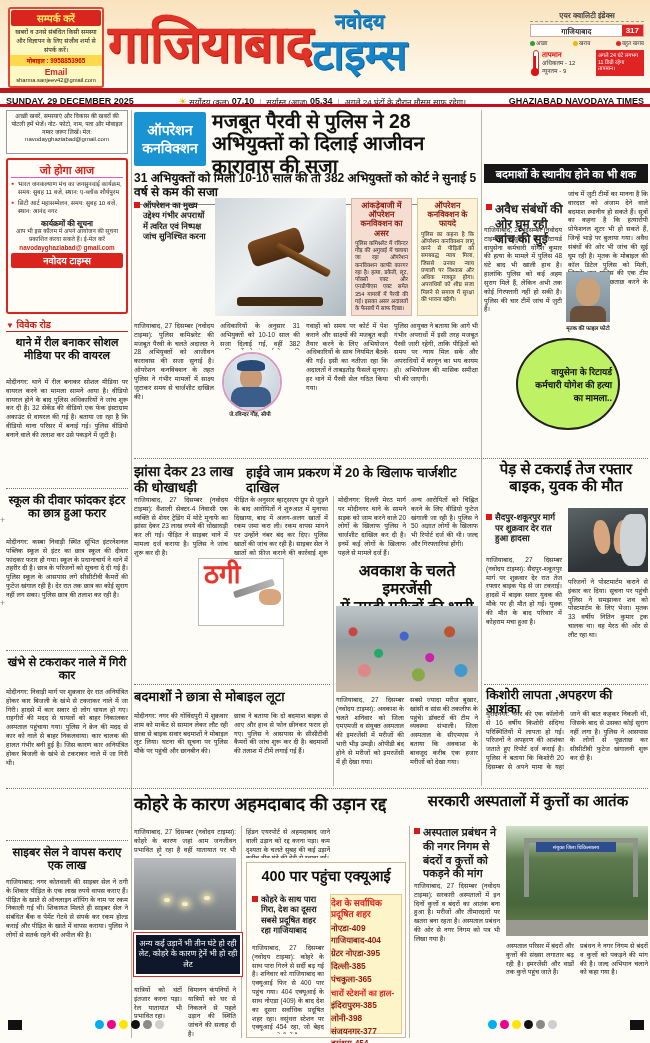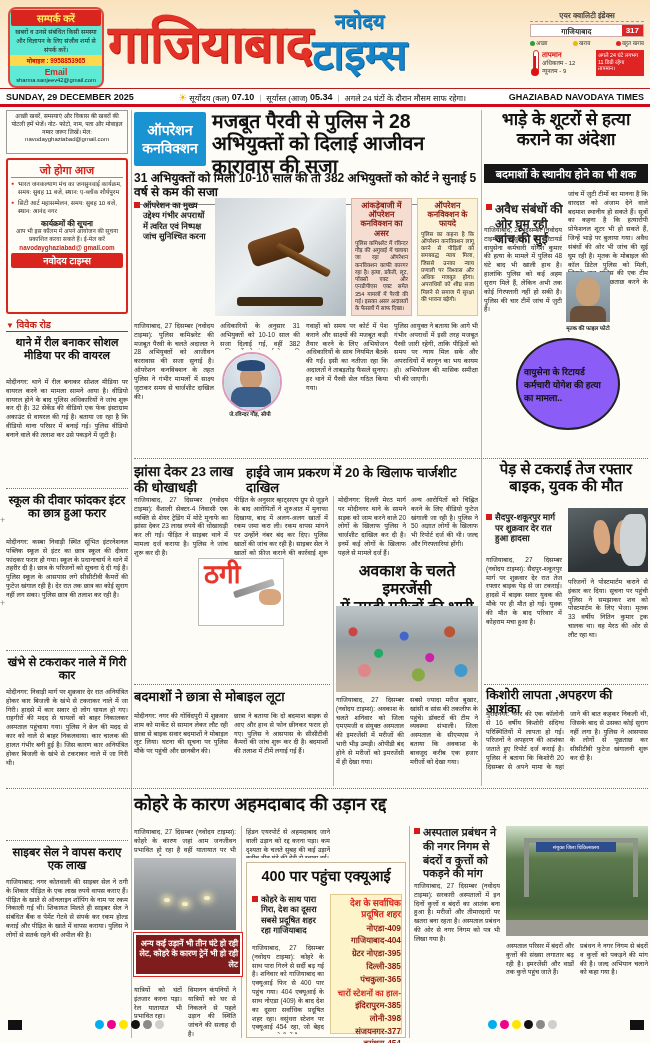--- a/index.html
+++ b/index.html
@@ -8,21 +8,21 @@
   .abs{position:absolute;}
   .bt{font-size:6.5px;line-height:1.36;text-align:justify;color:#1d1d1d;overflow:hidden;}
   .hl{font-weight:bold;color:#121212;line-height:1.15;}
   .center{text-align:center;}
   .vline{width:1px;background:#b9b4a8;}
   .hdot{border-top:1px dotted #777;height:0;}
   .sq{display:inline-block;width:6px;height:6px;background:#d81a1a;margin-right:3px;flex:0 0 6px;margin-top:2px;}
   .kick{display:flex;font-weight:bold;color:#222;line-height:1.25;}
   
   .mast{left:0;top:0;width:650px;height:88px;background:linear-gradient(180deg,#f9e2bd,#fdf3e0 70%,#fdfbf2);}
-  .contact{left:8px;top:7px;width:92px;height:77px;background:#5eead4;border:2px solid #e0473a;border-radius:8px;font-size:6.3px;text-align:center;color:#222;}
+  .contact{left:8px;top:7px;width:92px;height:77px;background:#fef9c3;border:2px solid #e0473a;border-radius:3px;font-size:6.3px;text-align:center;color:#222;}
   .contact .chead{background:#d9251d;color:#ffe95e;font-weight:bold;font-size:10px;padding:1px 0;border-radius:2px;margin:1px;}
   .contact .cmob{background:#ffd94d;color:#c00;font-weight:bold;font-size:6.3px;margin:1px 0;padding:1px 0;}
   .contact .cemail{color:#d9251d;font-weight:bold;font-size:8.5px;}
   .nameplate{left:108px;top:4px;width:420px;height:82px;}
   .np-city{color:#e23127;font-weight:bold;font-size:52px;line-height:80px;letter-spacing:-1px;text-shadow:1px 1px 0 #b3140c;}
   .np-right{display:inline-block;vertical-align:top;text-align:center;}
   .np-nav{color:#1583c7;font-weight:bold;font-size:20px;line-height:22px;margin-top:6px;text-shadow:0.5px 0.5px 0 #0b5e96;}
   .np-times{color:#1583c7;font-weight:bold;font-size:42px;line-height:46px;text-shadow:1px 1px 0 #0b5e96;}
   .aqiw{left:530px;top:10px;width:114px;height:74px;font-size:6px;color:#333;}
   .aqiw .t{font-weight:bold;font-size:7.5px;text-align:center;border-bottom:1px dashed #8a6;padding-bottom:1px;color:#444;}
@@ -33,21 +33,21 @@
   .aqiw .dot{display:inline-block;width:5px;height:5px;border-radius:50%;margin-right:1px;vertical-align:middle;}
   .aqiw .wrow{display:flex;margin-top:3px;align-items:stretch;}
   .thermo{width:10px;height:26px;position:relative;margin-right:2px;}
   .thermo .stem{position:absolute;left:3px;top:0;width:4px;height:20px;background:#fff;border:1px solid #c33;border-radius:3px;}
   .thermo .merc{position:absolute;left:4px;top:6px;width:2px;height:13px;background:#d11;}
   .thermo .bulb{position:absolute;left:1px;bottom:0;width:8px;height:8px;background:#d11;border-radius:50%;}
   .aqiw .temp{flex:1;}
   .aqiw .temp .tl{color:#d11;font-weight:bold;font-size:7px;}
   .aqiw .note{background:#e02424;color:#fff;font-size:5.3px;width:44px;padding:2px;line-height:1.25;}
   
-  .dstrip{left:0;top:88px;width:650px;height:16px;background:#fff;border-top:1px solid #b91c1c;display:flex;align-items:center;font-size:8px;color:#111;}
+  .dstrip{left:0;top:88px;width:650px;height:16px;background:#fff;border-top:5px solid #b91c1c;display:flex;align-items:center;font-size:8px;color:#111;}
   .dstrip b{font-size:9px;}
   .redrule{left:0;top:104px;width:650px;height:3px;background:#cf0a1e;}
   .sun{display:inline-block;color:#f6a800;font-size:10px;margin:0 2px;}
   .pipe{color:#999;margin:0 5px;}
   
   .submitbox{left:6px;top:110px;width:122px;height:44px;border:1px solid #999;font-size:6px;text-align:center;color:#222;padding:2px;box-sizing:border-box;line-height:1.3;}
   .todaybox{left:6px;top:158px;width:122px;height:156px;border:2px solid #d9251d;border-radius:3px;box-sizing:border-box;padding:2px 3px;background:#fffdf5;}
   .todaybox .tt{color:#d9251d;font-weight:bold;font-size:11px;text-align:center;border-bottom:1px solid #e5b;margin-bottom:2px;}
   .todaybox li{font-size:6.2px;line-height:1.3;margin-bottom:3px;color:#222;list-style:none;position:relative;padding-left:7px;}
   .todaybox li:before{content:"●";color:#d9251d;position:absolute;left:0;font-size:5px;}
@@ -89,31 +89,31 @@
   .thug .pen{position:absolute;right:8px;top:26px;width:42px;height:7px;background:linear-gradient(90deg,#888,#b9b9b9);transform:rotate(-18deg);border-radius:2px;}
   .thug .hand{position:absolute;right:2px;top:30px;width:22px;height:16px;background:#d8a67e;border-radius:40%;}
   .victim{background:linear-gradient(180deg,#9fb0ba,#7d8b94);}
   .victim .head{position:absolute;left:10px;top:6px;width:24px;height:28px;background:#caa27a;border-radius:45%;}
   .victim .body{position:absolute;left:4px;bottom:0;width:36px;height:16px;background:#6a4f3a;border-radius:8px 8px 0 0;}
   .officer{background:#fff;border-radius:50%;border:2px solid #d9b;overflow:hidden;}
   .officer .bg{position:absolute;inset:0;background:radial-gradient(circle at 50% 30%,#e8eef2,#bcc9d4);}
   .officer .head{position:absolute;left:16px;top:12px;width:22px;height:24px;background:#c99a74;border-radius:45%;}
   .officer .cap{position:absolute;left:13px;top:6px;width:28px;height:11px;background:#274a78;border-radius:50% 50% 20% 20%;}
   .officer .shld{position:absolute;left:7px;top:33px;width:40px;height:20px;background:#3a5d8a;border-radius:10px 10px 0 0;}
-  .circtxt{background:#8b5cf6;border:2px solid #222;border-radius:50%;display:flex;align-items:center;justify-content:center;text-align:left;font-weight:bold;color:#111;padding:6px;box-sizing:border-box;}
+  .circtxt{background:#bef264;border:2px solid #222;border-radius:50%;display:flex;align-items:center;justify-content:center;text-align:right;font-weight:bold;color:#111;padding:6px;box-sizing:border-box;}
   
   .blackbar{background:#171717;color:#fff;font-weight:bold;text-align:center;}
   .bluebox{background:#1a93d2;color:#fff;font-weight:bold;text-align:center;border-radius:2px;}
   .pinkbox{background:#f6ddd1;border:1px solid #d9b49f;box-sizing:border-box;padding:2px 3px;}
   .creambox{background:#fbf2d8;border:1px solid #d9c79f;box-sizing:border-box;padding:2px 3px;}
   .pinkbox .pt,.creambox .pt{font-weight:bold;color:#8c1d12;font-size:8px;text-align:center;line-height:1.15;margin-bottom:2px;}
   .pinkbox .pb,.creambox .pb{font-size:5.6px;line-height:1.3;text-align:justify;color:#222;}
-  .redwhite{background:#7f1d1d;color:#fff;font-weight:bold;text-align:right;border:2px solid #fff;outline:1px solid #e0241f;}
+  .redwhite{background:#0f172a;color:#fff;font-weight:normal;text-align:center;border:2px solid #fff;outline:1px solid #e0241f;}
   .aqibox{border:1px solid #c9b89a;box-sizing:border-box;background:#fffdf6;}
-  .plistbox{background:#fdf4c9;border:1px solid #dfc98f;box-sizing:border-box;text-align:right;}
+  .plistbox{background:#fdf4c9;border:1px solid #dfc98f;box-sizing:border-box;text-align:left;}
   .plistbox .plt{color:#d9251d;font-weight:bold;font-size:9px;line-height:1.2;padding:3px 0 2px;}
   .plistbox .pe{color:#8c1d12;font-weight:bold;font-size:8.3px;line-height:1.55;}
   .plistbox .psub{color:#e0241f;font-weight:bold;font-size:8.3px;line-height:1.2;margin-top:3px;}
   .dots{display:flex;gap:3px;align-items:center;}
   .dots i{width:9px;height:9px;border-radius:50%;display:block;}
   .cap{font-size:5.6px;font-weight:bold;text-align:center;color:#222;}
   .plus{color:#888;font-size:9px;}
 </style>
 </head>
 <body>
@@ -247,21 +247,20 @@
   <div class="abs officer" style="left:222px;top:352px;width:56px;height:56px">
     <div class="bg"></div>
       <div class="head"></div>
       <div class="cap"></div>
       <div class="shld"></div>
   </div>
   <div class="abs cap" style="left:214px;top:410px;width:72px">जे.रविन्दर गौड़, सीपी</div>
   <div class="abs bt" style="left:306px;top:322px;width:82px;height:136px">गवाहों को समय पर कोर्ट में पेश कराने और साक्ष्यों की मजबूत कड़ी तैयार करने के लिए अभियोजन अधिकारियों के साथ नियमित बैठकें की गईं। इसी का नतीजा रहा कि अदालतों ने ताबड़तोड़ फैसले सुनाए। हर थाने में पैरवी सेल गठित किया गया।</div>
   <div class="abs bt" style="left:394px;top:322px;width:84px;height:136px">पुलिस आयुक्त ने बताया कि आगे भी गंभीर अपराधों में इसी तरह मजबूत पैरवी जारी रहेगी, ताकि पीड़ितों को समय पर न्याय मिल सके और अपराधियों में कानून का भय कायम हो। अभियोजन की मासिक समीक्षा भी की जाएगी।</div>
 
-  <div class="abs hl center" style="left:484px;top:110px;width:164px;font-size:17px">भाड़े के शूटरों से हत्या कराने का अंदेशा</div>
   <div class="abs blackbar" style="left:484px;top:164px;width:164px;font-size:11px;padding:2px 0">बदमाशों के स्थानीय होने का भी शक</div>
   <div class="abs kick" style="left:486px;top:202px;width:80px;font-size:12px">
     <span class="sq"></span>
     <span>अवैध संबंधों की ओर घूम रही जांच की सुई</span>
   </div>
   <div class="abs bt" style="left:484px;top:226px;width:78px;height:252px">गाजियाबाद, 27 दिसम्बर (नवोदय टाइम्स): वसुंधरा के रिटायर्ड वायुसेना कर्मचारी योगेश कुमार की हत्या के मामले में पुलिस 48 घंटे बाद भी खाली हाथ है। हालांकि पुलिस को कई अहम सुराग मिले हैं, लेकिन अभी तक कोई गिरफ्तारी नहीं हो सकी है। पुलिस की चार टीमें जांच में जुटी हैं।</div>
   <div class="abs bt" style="left:568px;top:190px;width:80px;height:288px">जांच में जुटी टीमों का मानना है कि वारदात को अंजाम देने वाले बदमाश स्थानीय हो सकते हैं। सूत्रों का कहना है कि हत्यारोपी प्रोफेशनल शूटर भी हो सकते हैं, जिन्हें भाड़े पर बुलाया गया। अवैध संबंधों की ओर भी जांच की सुई घूम रही है। मृतक के मोबाइल की कॉल डिटेल पुलिस को मिली, जिसके बाद पुलिस की एक टीम इस व्यक्ति से पूछताछ करने के लिए रवाना हुई है।</div>
   <div class="ph victim abs" style="left:566px;top:272px;width:44px;height:50px">
     <div class="head"></div>
       <div class="body"></div>
@@ -343,20 +342,21 @@
     <div class="pe">ग्रेटर नोएडा-395</div>
     <div class="pe">दिल्ली-385</div>
     <div class="pe">पंचकुला-365</div>
     <div class="psub">चारों स्टेशनों का हाल-</div>
     <div class="pe">इंदिरापुरम-385</div>
     <div class="pe">लोनी-398</div>
     <div class="pe">संजयनगर-377</div>
     <div class="pe">वसुंधरा-454</div>
   </div>
 
+  <div class="abs hl center" style="left:408px;top:792px;width:240px;font-size:15px">सरकारी अस्पतालों में कुत्तों का आतंक</div>
   <div class="abs kick" style="left:414px;top:826px;width:86px;font-size:11px">
     <span class="sq"></span>
     <span>अस्पताल प्रबंधन ने की नगर निगम से बंदरों व कुत्तों को पकड़ने की मांग</span>
   </div>
   <div class="abs bt" style="left:414px;top:882px;width:86px;height:156px">गाजियाबाद, 27 दिसम्बर (नवोदय टाइम्स): सरकारी अस्पतालों में इन दिनों कुत्तों व बंदरों का आतंक बना हुआ है। मरीजों और तीमारदारों पर खतरा बना रहता है। अस्पताल प्रबंधन की ओर से नगर निगम को पत्र भी लिखा गया है।</div>
   <div class="ph gate abs" style="left:506px;top:826px;width:142px;height:110px">
     <div class="arch"></div>
     <div class="sign">संयुक्त जिला चिकित्सालय</div>
     <div class="road"></div>
   </div>

